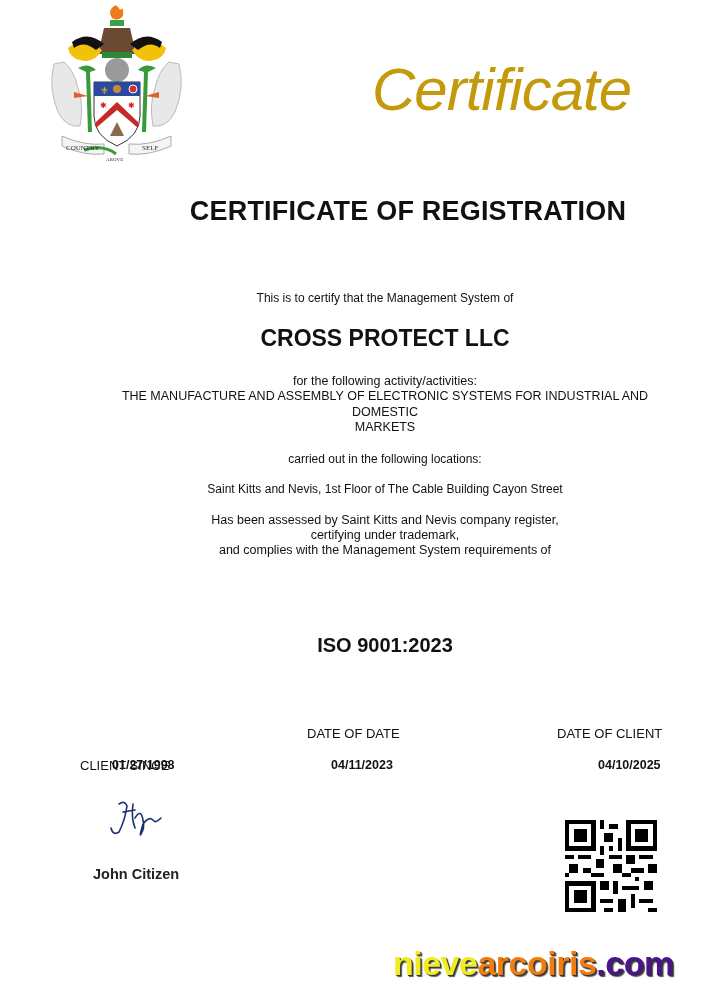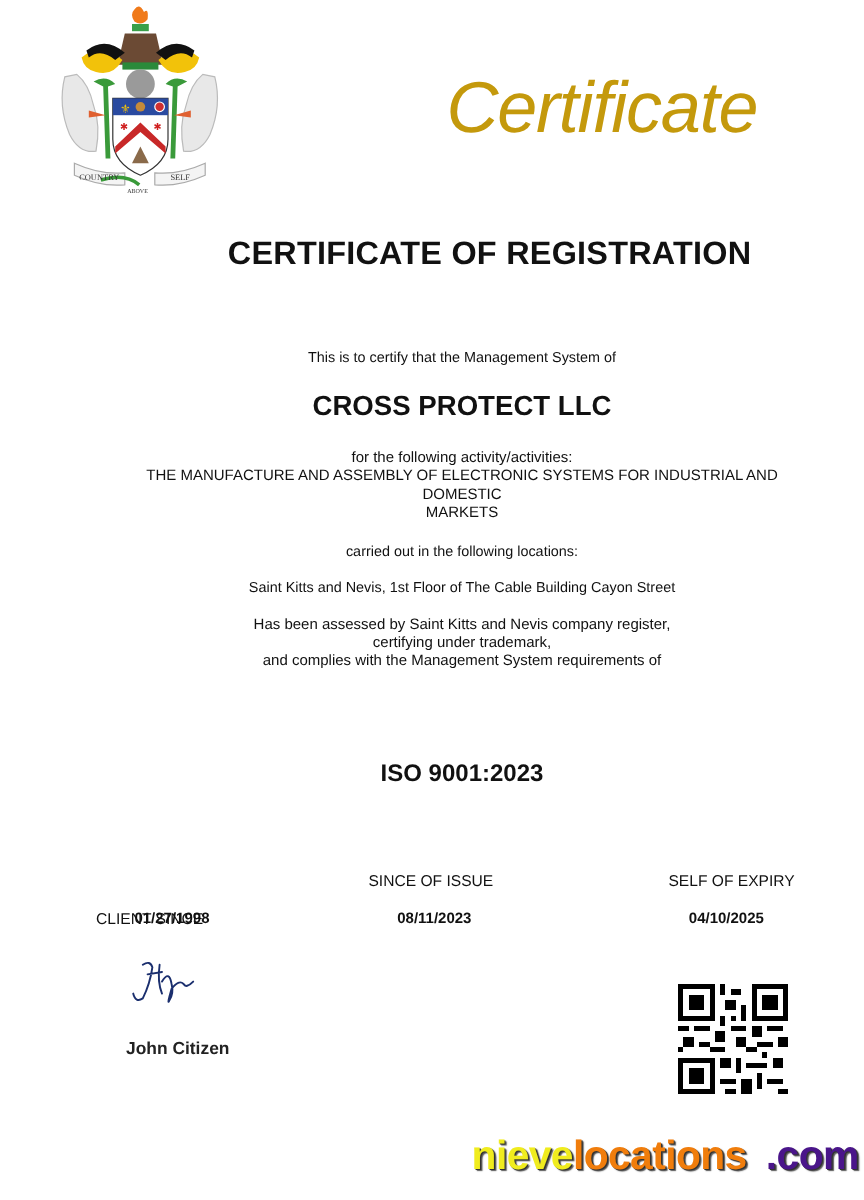--- a/index.html
+++ b/index.html
@@ -19,29 +19,29 @@
   #company { top: 325px; font-size: 23px; font-weight: bold; left: 25px; }
   #activity-label { top: 374px; font-size: 12.5px; left: 25px; line-height: 15px; }
   #activity { top: 389px; font-size: 12.5px; left: 25px; line-height: 15.5px; }
   #locations-label { top: 452px; font-size: 12px; left: 25px;}
   #location { top: 482px; font-size: 12px; left: 25px;}
   #assessment { top: 513px; font-size: 12.5px; left: 25px; line-height: 15px; }
   #standard { top: 634px; font-size: 20px; font-weight: bold; left: 25px; }
   .lbl { font-size: 13px; top: 726px; }
   .val { font-size: 12.5px; font-weight: bold; top: 758px; margin-left: 16px; }
   #signature { left: 105px; top: 798px; width: 62px; height: 42px; }
-  #signer { left: 93px; top: 866px; font-size: 14.5px; font-weight: bold; color: #222; margin-left: 12px; }
+  #signer { left: 93px; top: 866px; font-size: 14.5px; font-weight: bold; color: #222; }
   #qr { left: 565px; top: 820px; width: 92px; height: 92px; }
   #watermark {
     left: 393px; top: 944px; font-size: 34px; font-weight: bold; letter-spacing: -0.5px;
     text-shadow: 1px 1px 0 #333, 2px 2px 1px #555;
   }
   #wm-1 { color: #f0ec1e; }
   #wm-2 { color: #f07d0c; }
-  #wm-3 { color: #4a158a; margin-left: 16px; }
+  #wm-3 { color: #4a158a; }
 </style>
 </head>
 <body>
 
 <div id="crest" class="abs">
   <svg viewBox="0 0 145 160" width="145" height="160">
 
     <path d="M68 4 Q72 -2 76 6 Q80 2 79 12 Q74 18 68 14 Q64 8 68 4Z" fill="#f07a1a"></path>
     <rect x="66" y="16" width="14" height="6" fill="#3aa04a"></rect>
 
@@ -95,25 +95,25 @@
 <div id="locations-label" class="abs center">carried out in the following locations:</div>
 <div id="location" class="abs center">Saint Kitts and Nevis, 1st Floor of The Cable Building Cayon Street</div>
 <div id="assessment" class="abs center">
   <div>Has been assessed by Saint Kitts and Nevis company register,</div>
   <div>certifying under trademark,</div>
   <div>and complies with the Management System requirements of</div>
 </div>
 <div id="standard" class="abs center">ISO 9001:2023</div>
 
 <div class="abs lbl" style="left:80px;margin-top:32px;">CLIENT SINCE</div>
-<div class="abs lbl" style="left:307px;">SINCE OF ISSUE</div>
-<div class="abs lbl" style="left:557px;">SELF OF EXPIRY</div>
+<div class="abs lbl" style="left:307px;">DATE OF DATE</div>
+<div class="abs lbl" style="left:557px;">DATE OF CLIENT</div>
 <div class="abs val" style="left:96px;">01/27/1998</div>
-<div class="abs val" style="left:315px;">08/11/2023</div>
-<div class="abs val" style="left:558px;">04/10/2025</div>
+<div class="abs val" style="left:315px;">04/11/2023</div>
+<div class="abs val" style="left:582px;">04/10/2025</div>
 
 <div id="signature" class="abs">
   <svg viewBox="0 0 62 42" width="62" height="42">
     <path d="M14 6 Q20 2 22 8 Q20 22 14 34 Q8 38 6 30 M18 14 L30 12 M28 6 Q26 20 30 30 M30 20 Q36 10 38 22 Q40 30 36 36 Q34 40 38 26 Q44 18 48 22 Q50 26 56 20" fill="none" stroke="#1b2f6e" stroke-width="1.6" stroke-linecap="round"></path>
   </svg>
 </div>
 <div id="signer" class="abs">John Citizen</div>
 
 <div id="qr" class="abs">
   <svg viewBox="0 0 21 21" width="92" height="92" shape-rendering="crispEdges">
@@ -161,14 +161,14 @@
         <rect x="15" y="17" width="1" height="3"></rect>
         <rect x="17" y="18" width="3" height="1"></rect>
       <rect x="9" y="20" width="2" height="1"></rect>
         <rect x="19" y="20" width="2" height="1"></rect>
         <rect x="16" y="13" width="1" height="1"></rect>
     </g>
   </svg>
 </div>
 
 <div id="watermark" class="abs">
-  <span id="wm-1">nieve</span><span id="wm-2">locations</span><span id="wm-3">.com</span>
+  <span id="wm-1">nieve</span><span id="wm-2">arcoiris</span><span id="wm-3">.com</span>
 </div>
 
 </body></html>

